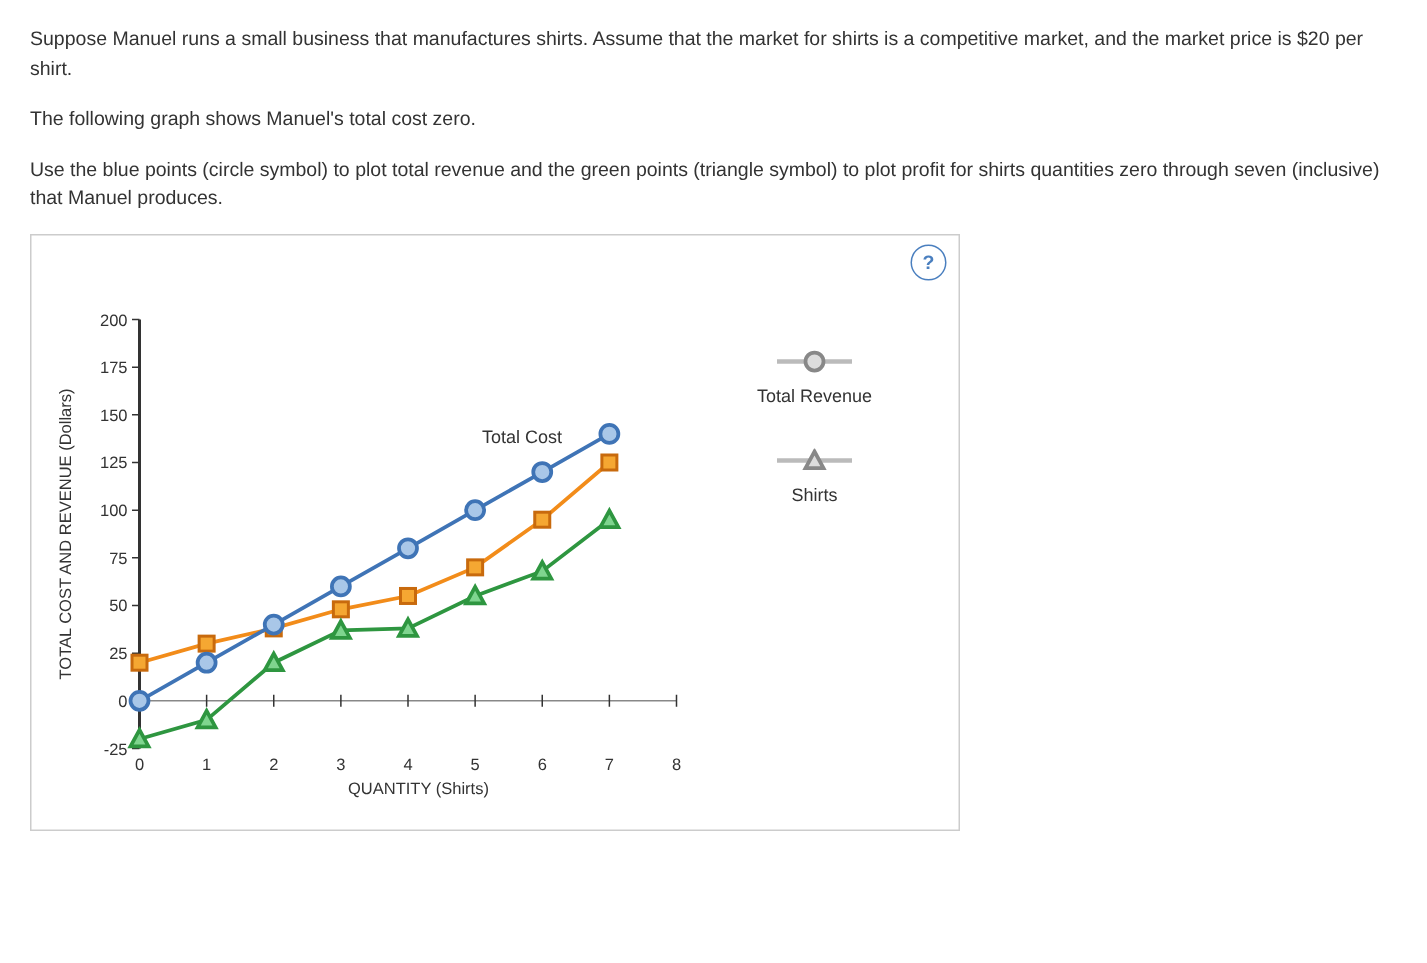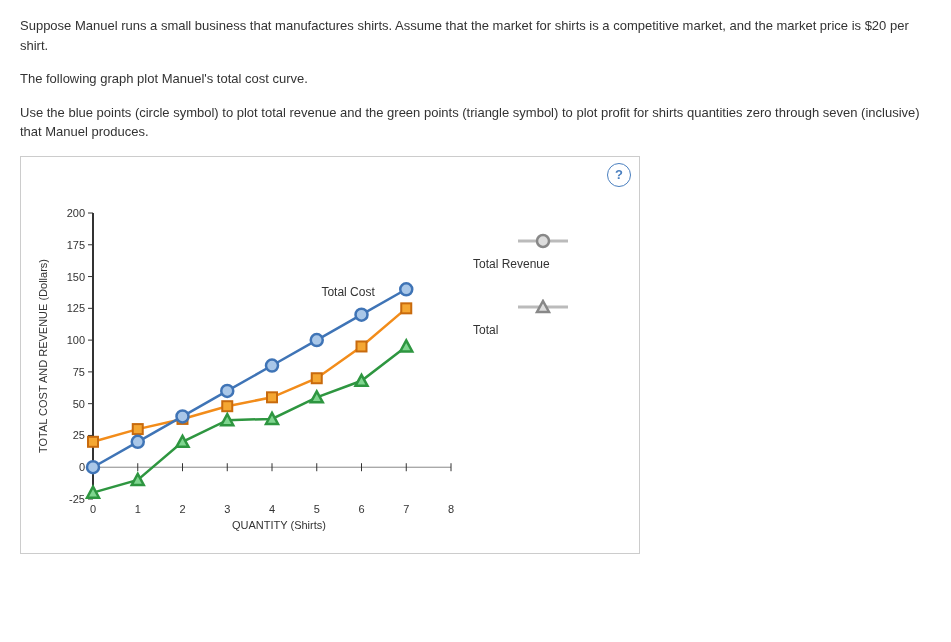--- a/index.html
+++ b/index.html
@@ -32,41 +32,41 @@
     font-weight: bold;
     display: flex;
     align-items: center;
     justify-content: center;
     cursor: pointer;
     background: #fff;
   }
   .chart-row { display: flex; align-items: flex-start; margin-top: 36px; }
   .chart-area { position: relative; width: 430px; height: 340px; }
   .legend { margin-left: 12px; padding-top: 30px; width: 140px; font-size: 12px; }
-  .legend-item { margin-bottom: 26px; text-align: left; }
+  .legend-item { margin-bottom: 26px; text-align: center; }
   .legend-item .sym { display: block; margin: 0 auto 6px; }
   svg { display: block; }
   .axis { stroke: #333; stroke-width: 2; fill: none; }
   .tick { stroke: #333; stroke-width: 1; }
   .grid-baseline { stroke: #888; stroke-width: 1; }
   .lbl { font-size: 11px; fill: #333; font-family: Arial; }
   .axis-title { font-size: 11px; fill: #333; font-family: Arial; }
   .series-tc { stroke: #f28c1a; stroke-width: 2.5; fill: none; }
   .pt-tc { fill: #f5a732; stroke: #c86a0d; stroke-width: 2; }
   .series-tr { stroke: #3f74b6; stroke-width: 2.5; fill: none; }
   .pt-tr { fill: #a9c7e8; stroke: #3f74b6; stroke-width: 2.5; }
   .series-pr { stroke: #2e9640; stroke-width: 2.5; fill: none; }
   .pt-pr { fill: #7fd58f; stroke: #2e9640; stroke-width: 2.5; }
   .inline-lbl { font-size: 12px; fill: #333; font-family: Arial; }
 </style>
 </head>
 <body>
 
 <p class="instruction">Suppose Manuel runs a small business that manufactures shirts. Assume that the market for shirts is a competitive market, and the market price is $20 per shirt.</p>
-<p class="instruction">The following graph plot Manuel's total cost curve.</p>
+<p class="instruction">The following graph shows Manuel's total cost zero.</p>
 <p class="instruction italic">Use the blue points (circle symbol) to plot total revenue and the green points (triangle symbol) to plot profit for shirts quantities zero through seven (inclusive) that Manuel produces.</p>
 
 <div class="chart-wrap">
   <div class="help-btn">?</div>
 
   <div class="chart-row">
     <div class="chart-area">
       <svg id="plot" width="430" height="340">
           <line x1="62" y1="10" x2="62" y2="296" class="axis"></line>
           <line x1="62" y1="296" x2="420" y2="296" stroke="#fff" stroke-width="0"></line>
@@ -148,17 +148,17 @@
           <line x1="0" y1="8" x2="50" y2="8" stroke="#bbb" stroke-width="3"></line>
           <circle cx="25" cy="8" r="6" fill="#ddd" stroke="#888" stroke-width="2.5"></circle>
         </svg>
         <span>Total Revenue</span>
       </div>
       <div class="legend-item">
         <svg class="sym" width="50" height="16">
           <line x1="0" y1="8" x2="50" y2="8" stroke="#bbb" stroke-width="3"></line>
           <polygon points="25,2 31,13 19,13" fill="#ddd" stroke="#888" stroke-width="2.5"></polygon>
         </svg>
-        <span>Total</span>
+        <span>Shirts</span>
       </div>
     </div>
   </div>
 </div>
 
 </body></html>

